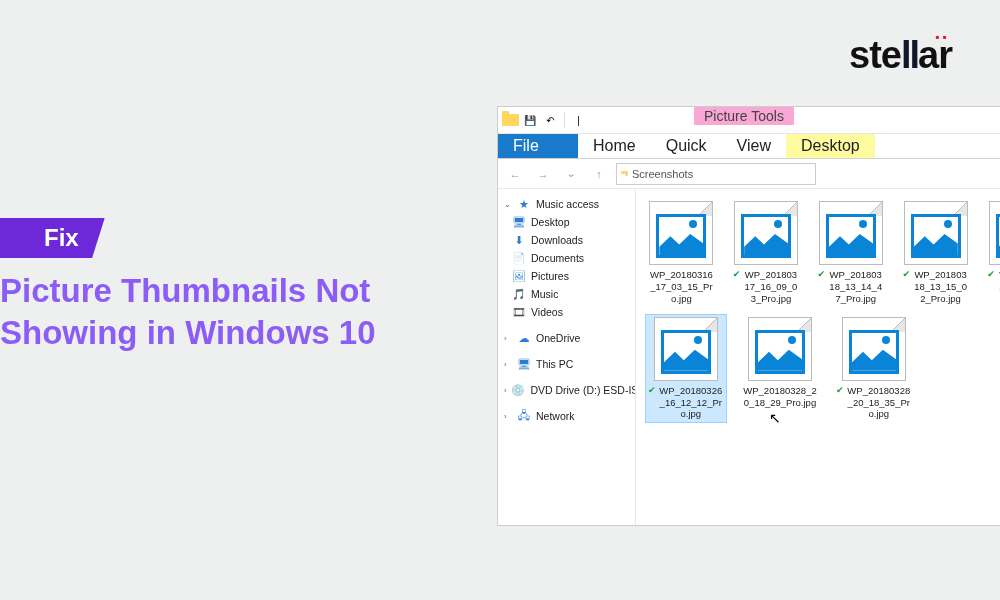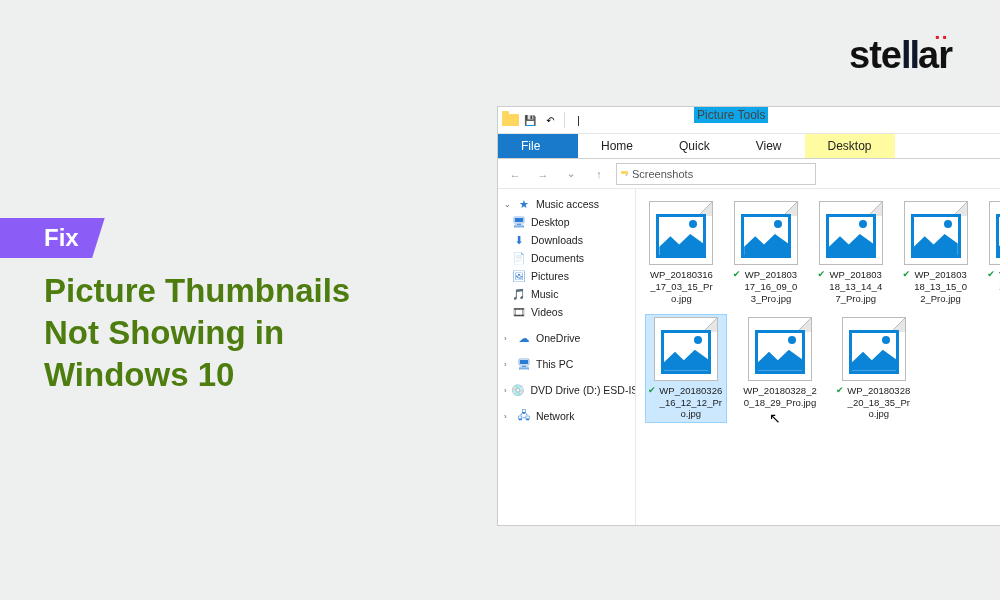--- a/index.html
+++ b/index.html
@@ -5,36 +5,36 @@
 * { margin:0; padding:0; box-sizing:border-box; font-family:"Segoe UI",Tahoma,Geneva,sans-serif; }
 body { width:1000px; height:600px; background:#eeefef; position:relative; overflow:hidden; }
 
 
 .brand { position:absolute; top:34px; right:48px; font-size:38px; font-weight:700; color:#111; letter-spacing:-1px; }
 .brand .ll { color:#0f172a; letter-spacing:-2px; }
 .brand .dots { position:absolute; top:-4px; left:86px; font-size:12px; color:#e31b23; letter-spacing:3px; }
 
 
 .headline { position:absolute; left:0; top:218px; width:390px; }
-.fix-pill { display:inline-block; background:#8b5cf6; color:#fff; font-weight:700; font-size:24px; padding:6px 26px 6px 44px; clip-path:polygon(0 0,100% 0,88% 100%,0 100%); margin-left:0; margin-bottom:12px; }
-.headline h1 { font-size:33px; font-weight:700; line-height:1.28; color:#4d7c0f; margin-left:44px; }
+.fix-pill { display:inline-block; background:#6d28d9; color:#fff; font-weight:700; font-size:24px; padding:6px 26px 6px 44px; clip-path:polygon(0 0,100% 0,88% 100%,0 100%); margin-left:0; margin-bottom:12px; }
+.headline h1 { font-size:33px; font-weight:700; line-height:1.28; color:#8b5cf6; }
 
 
 .explorer { position:absolute; left:497px; top:106px; width:560px; height:420px; background:#fff; border:1px solid #ccc; overflow:hidden; }
 
 .titlebar { height:27px; background:#fff; display:flex; align-items:center; padding:0 4px; gap:3px; border-bottom:1px solid #e5e5e5; }
 .tb-icon { width:17px; height:17px; display:flex; align-items:center; justify-content:center; font-size:10px; }
 .folder-icon { width:17px; height:12px; background:#ffd75e; border-radius:1px 1px 0 0; position:relative; }
 .folder-icon:before { content:""; position:absolute; top:-3px; left:0; width:7px; height:3px; background:#ffd75e; border-radius:1px 1px 0 0; }
 .qat-divider { width:1px; height:16px; background:#ddd; margin:0 2px; }
 .tooltab { position:absolute; left:196px; top:0; }
-.tooltab .lbl { font-size:12px; color:#444; background:#0ea5e9; padding:1px 3px; display:block; }
+.tooltab .lbl { font-size:14px; color:#444; background:#f9a8d4; padding:1px 10px; display:block; }
 
 .ribbon { height:25px; display:flex; align-items:stretch; border-bottom:1px solid #d0d0d0; }
-.ribbon .tab { padding:0 23px; font-size:12px; display:flex; align-items:center; color:#222; cursor:pointer; }
+.ribbon .tab { padding:0 15px; font-size:16px; display:flex; align-items:center; color:#222; cursor:pointer; }
 .ribbon .tab.file { background:#1979ca; color:#fff; font-weight:500; }
 .ribbon .tab.manage { background:#fffba0; }
 
 .addrbar { height:30px; display:flex; align-items:center; gap:6px; padding:3px 6px; border-bottom:1px solid #e8e8e8; font-size:11px; color:#555; }
 .nav-btn { width:22px; height:22px; display:flex; align-items:center; justify-content:center; color:#999; cursor:pointer; }
 .addr-field { flex:0 0 200px; height:22px; border:1px solid #ccc; display:flex; align-items:center; padding:0 4px; gap:4px; }
 .addr-field .sep { color:#888; font-size:9px; }
 
 .body { display:flex; height:calc(100% - 82px); }
 .sidebar { width:138px; border-right:1px solid #e8e8e8; padding:6px 0; font-size:10.5px; overflow:hidden; }

